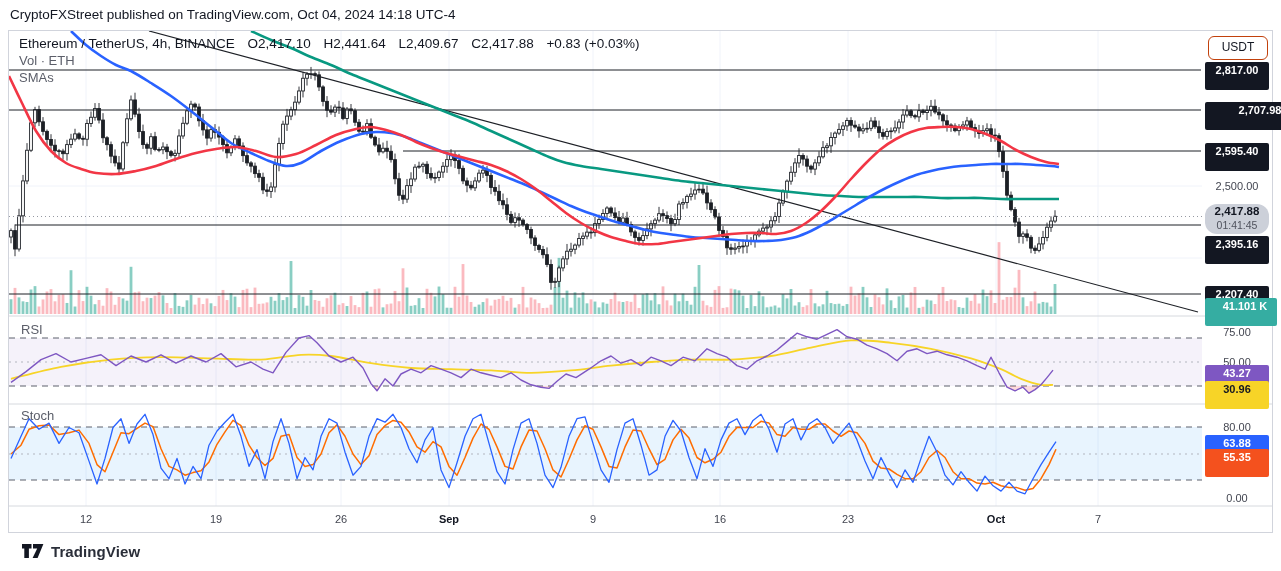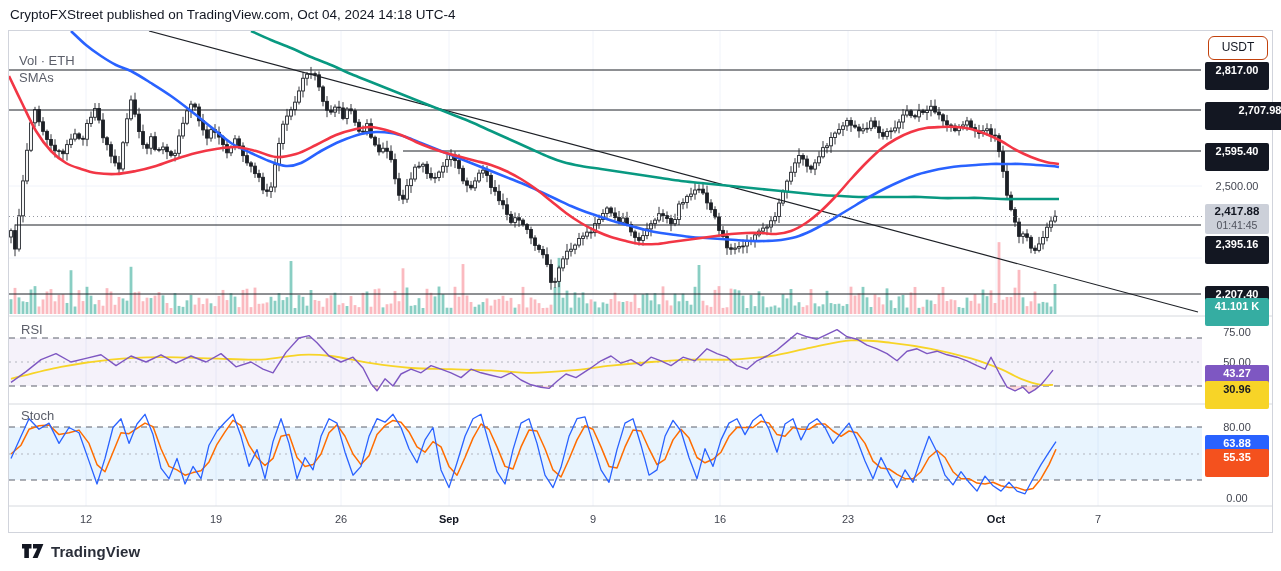--- a/index.html
+++ b/index.html
@@ -871,46 +871,54 @@
         <path d="M10 377.8C18.3 375.8 43.3 369.0 60 365.8C76.7 362.6 93.3 360.2 110 358.6C126.7 357.0 143.3 356.4 160 356.2C176.7 356.0 193.3 357.0 210 357.4C226.7 357.8 245.0 359.2 260 358.6C275.0 358.0 288.3 354.4 300 353.8C311.7 353.2 318.3 353.6 330 355C341.7 356.4 356.7 360.2 370 362.2C383.3 364.2 396.7 366.0 410 367C423.3 368.0 436.7 367.8 450 368.2C463.3 368.6 476.7 368.8 490 369.4C503.3 370.0 516.7 371.8 530 371.8C543.3 371.8 556.7 370.6 570 369.4C583.3 368.2 596.7 366.0 610 364.6C623.3 363.2 636.7 362.0 650 361C663.3 360.0 676.7 359.0 690 358.6C703.3 358.2 716.7 359.2 730 358.6C743.3 358.0 756.7 357.0 770 355C783.3 353.0 796.7 349.2 810 346.6C823.3 344.0 836.7 340.2 850 339.4C863.3 338.6 876.7 340.4 890 341.8C903.3 343.2 916.7 345.2 930 347.8C943.3 350.4 958.3 354.0 970 357.4C981.7 360.8 991.7 364.8 1000 368.2C1008.3 371.6 1013.3 375.2 1020 377.8C1026.7 380.4 1034.7 382.8 1040 383.8C1045.3 384.8 1050.0 383.8 1052 383.848" fill="none" stroke="#f7d427" stroke-width="1.8"></path>
         <polyline points="10,381.4 25,370.6 40,358.6 55,352.6 70,361.0 85,357.4 100,353.8 115,364.6 130,355.0 145,361.0 160,353.8 175,362.2 190,355.0 205,361.0 220,352.6 235,365.8 250,361.0 262,368.2 272,371.8 285,351.4 298,337.0 308,334.6 316,341.8 328,355.0 340,361.0 352,356.2 362,367.0 370,382.6 376,389.8 384,377.8 392,385.0 400,373.0 410,368.2 420,371.8 430,364.6 440,368.2 450,371.8 460,376.6 470,368.2 480,371.8 490,374.2 500,376.6 510,371.8 520,379.0 530,383.8 540,386.2 548,387.4 556,380.2 565,373.0 575,376.6 588,368.2 600,359.8 610,355.0 620,362.2 630,358.6 640,364.6 650,356.2 660,359.8 670,364.6 682,356.2 694,359.8 706,347.8 716,352.6 726,356.2 736,364.6 746,368.2 756,359.8 766,355.0 776,349.0 786,340.6 796,332.2 806,335.8 816,338.2 826,333.4 836,328.6 846,335.8 856,338.2 866,344.2 876,347.8 886,352.6 896,359.8 906,350.2 916,347.8 926,352.6 936,350.2 946,353.8 956,356.2 966,359.8 976,364.6 984,368.2 990,356.2 998,371.8 1006,386.2 1014,389.8 1022,386.2 1028,392.2 1034,388.6 1040,383.8 1046,376.6 1052,369.1" fill="none" stroke="#7e57c2" stroke-width="1.4" stroke-linejoin="round"></polyline>
         <polyline points="10,453.0 20,444.2 28,428.3 38,424.7 48,423.9 58,433.6 68,431.8 78,429.1 88,442.4 96,463.6 104,470.7 112,451.2 120,431.8 128,432.7 136,427.4 144,422.1 152,425.6 160,447.7 168,465.4 176,468.9 184,474.2 192,471.6 200,469.8 208,460.9 216,443.3 224,430.9 232,419.4 240,424.7 248,444.2 256,456.5 264,464.5 272,457.4 280,435.3 288,433.6 296,456.5 304,465.4 312,463.6 320,453.0 328,431.8 336,423.9 344,435.3 352,453.0 360,463.6 368,454.8 376,433.6 384,424.7 392,419.4 400,421.2 408,430.9 416,445.9 424,451.2 432,440.6 440,445.9 448,465.4 456,474.2 464,456.5 472,437.1 480,423.0 488,428.3 496,445.9 504,465.4 512,468.0 520,445.9 528,429.1 536,430.0 544,447.7 552,468.9 560,476.0 568,458.3 576,438.9 584,424.7 592,428.3 600,445.9 608,465.4 616,467.1 624,445.9 632,429.1 640,430.0 648,447.7 656,463.6 664,458.3 672,438.9 680,428.3 688,437.1 696,456.5 704,461.8 712,458.3 720,451.2 728,435.3 736,426.5 744,426.5 752,426.5 760,420.3 768,422.1 776,433.6 784,435.3 792,426.5 800,428.3 808,428.3 816,423.0 824,423.0 832,430.0 840,435.3 848,430.0 856,431.8 864,442.4 872,460.1 880,467.1 888,468.0 896,473.3 904,477.7 912,477.7 920,470.7 928,456.5 936,449.5 944,456.5 952,470.7 960,477.7 968,477.7 976,482.1 984,483.0 992,481.3 1000,484.8 1008,486.6 1016,486.6 1024,489.2 1032,487.4 1040,477.7 1048,463.6 1055,448.3" fill="none" stroke="#ff6d00" stroke-width="1.5" stroke-linejoin="round"></polyline>
         <polyline points="10,457.4 20,435.3 28,417.7 38,428.3 48,422.1 58,442.4 68,426.5 78,431.8 88,460.1 96,483.0 104,457.4 112,426.5 120,417.7 128,442.4 136,423.0 144,413.3 152,433.6 160,467.1 168,477.7 176,457.4 184,483.0 192,465.4 200,477.7 208,444.2 216,430.0 224,421.2 232,413.3 240,435.3 248,465.4 256,448.6 264,477.7 272,440.6 280,417.7 288,442.4 296,477.7 304,456.5 312,468.9 320,435.3 328,417.7 336,422.1 344,451.2 352,474.2 360,465.4 368,435.3 376,417.7 384,421.2 392,413.3 400,426.5 408,447.7 416,461.8 424,438.9 432,426.5 440,468.9 448,486.6 456,461.8 464,435.3 472,417.7 480,413.3 488,442.4 496,470.7 504,483.0 512,448.6 520,422.1 528,417.7 536,442.4 544,474.2 552,486.6 560,466.3 568,435.3 576,417.7 584,415.9 592,442.4 600,468.9 608,481.3 616,448.6 624,422.1 632,417.7 640,444.2 648,474.2 656,468.9 664,435.3 672,419.4 680,430.0 688,456.5 696,477.7 704,447.7 712,465.4 720,438.9 728,422.1 736,417.7 744,433.6 752,419.4 760,413.3 768,428.3 776,451.2 784,423.0 792,417.7 800,438.9 808,423.0 816,417.7 824,426.5 832,442.4 840,431.8 848,422.1 856,438.9 864,460.1 872,477.7 880,456.5 888,472.4 896,486.6 904,468.9 912,481.3 920,457.4 928,435.3 936,451.2 944,474.2 952,483.9 960,470.7 968,481.3 976,490.1 984,475.1 992,484.8 1000,490.1 1008,481.3 1016,490.1 1024,492.8 1032,477.7 1040,463.6 1048,451.2 1055,440.6" fill="none" stroke="#2962ff" stroke-width="1.3" stroke-linejoin="round"></polyline>
         <line x1="8" y1="315" x2="1271" y2="315" stroke="#d6d9de" stroke-width="1"></line>
         <line x1="8" y1="403" x2="1271" y2="403" stroke="#d6d9de" stroke-width="1"></line>
         <line x1="8" y1="505" x2="1271" y2="505" stroke="#d6d9de" stroke-width="1"></line>
       </g>
     </svg>
 
+  <div class="legend">
+    <span class="seg">Ethereum / TetherUS, 4h, BINANCE</span>
+    <span class="seg">O2,417.10</span>
+    <span class="seg">H2,441.64</span>
+    <span class="seg">L2,409.67</span>
+    <span class="seg">C2,417.88</span>
+    <span class="seg">+0.83 (+0.03%)</span>
+  </div>
   <div class="pane-label" style="left:10px;top:22px;">Vol · ETH</div>
   <div class="pane-label" style="left:10px;top:39px;">SMAs</div>
   <div class="pane-label" style="left:12px;top:291px;">RSI</div>
   <div class="pane-label" style="left:12px;top:377px;">Stoch</div>
 
   <div class="axis-col">
     <div class="usdt-btn">USDT</div>
     <div id="axis-labels">
         <div class="axlbl dark" style="top: 30.5px;">2,817.00</div>
         <div class="axlbl dark" style="top: 70.5px; padding-left: 23px;">2,707.98</div>
         <div class="axlbl dark" style="top: 111.5px;">2,595.40</div>
         <div class="axlbl plain" style="top: 146.5px;">2,500.00</div>
         <div class="axlbl plain" style="top: 218.5px;">2,300.00</div>
         <div class="axlbl dark" style="top: 204.5px;">2,395.16</div>
         <div class="axlbl dark" style="top: 254.5px;">2,207.40</div>
-        <div class="axlbl teal" style="top: 266.5px;">41.101 K</div>
+        <div class="axlbl teal" style="top: 266.5px; padding-left: 8px;">41.101 K</div>
         <div class="axlbl plain" style="top: 292.5px;">75.00</div>
         <div class="axlbl plain" style="top: 322.5px;">50.00</div>
         <div class="axlbl purple" style="top: 333.5px;">43.27</div>
         <div class="axlbl yellow" style="top: 349.5px;">30.96</div>
         <div class="axlbl plain" style="top: 387.5px;">80.00</div>
         <div class="axlbl blue" style="top: 403.5px;">63.88</div>
         <div class="axlbl orange" style="top: 417.5px;">55.35</div>
         <div class="axlbl plain" style="top: 458.5px;">0.00</div>
       </div>
-    <div class="cur-badge" id="cur-badge" style="top: 173px;">
+    <div class="cur-badge" id="cur-badge" style="top: 173px; border-radius: 12px;">
       <div class="p">2,417.88</div>
       <div class="t">01:41:45</div>
     </div>
   </div>
 
   <div class="time-axis" id="time-axis">
       <div class="tlbl" style="left: 77px;">12</div>
       <div class="tlbl" style="left: 207px;">19</div>
       <div class="tlbl" style="left: 332px;">26</div>
       <div class="tlbl bold" style="left: 440px;">Sep</div>

